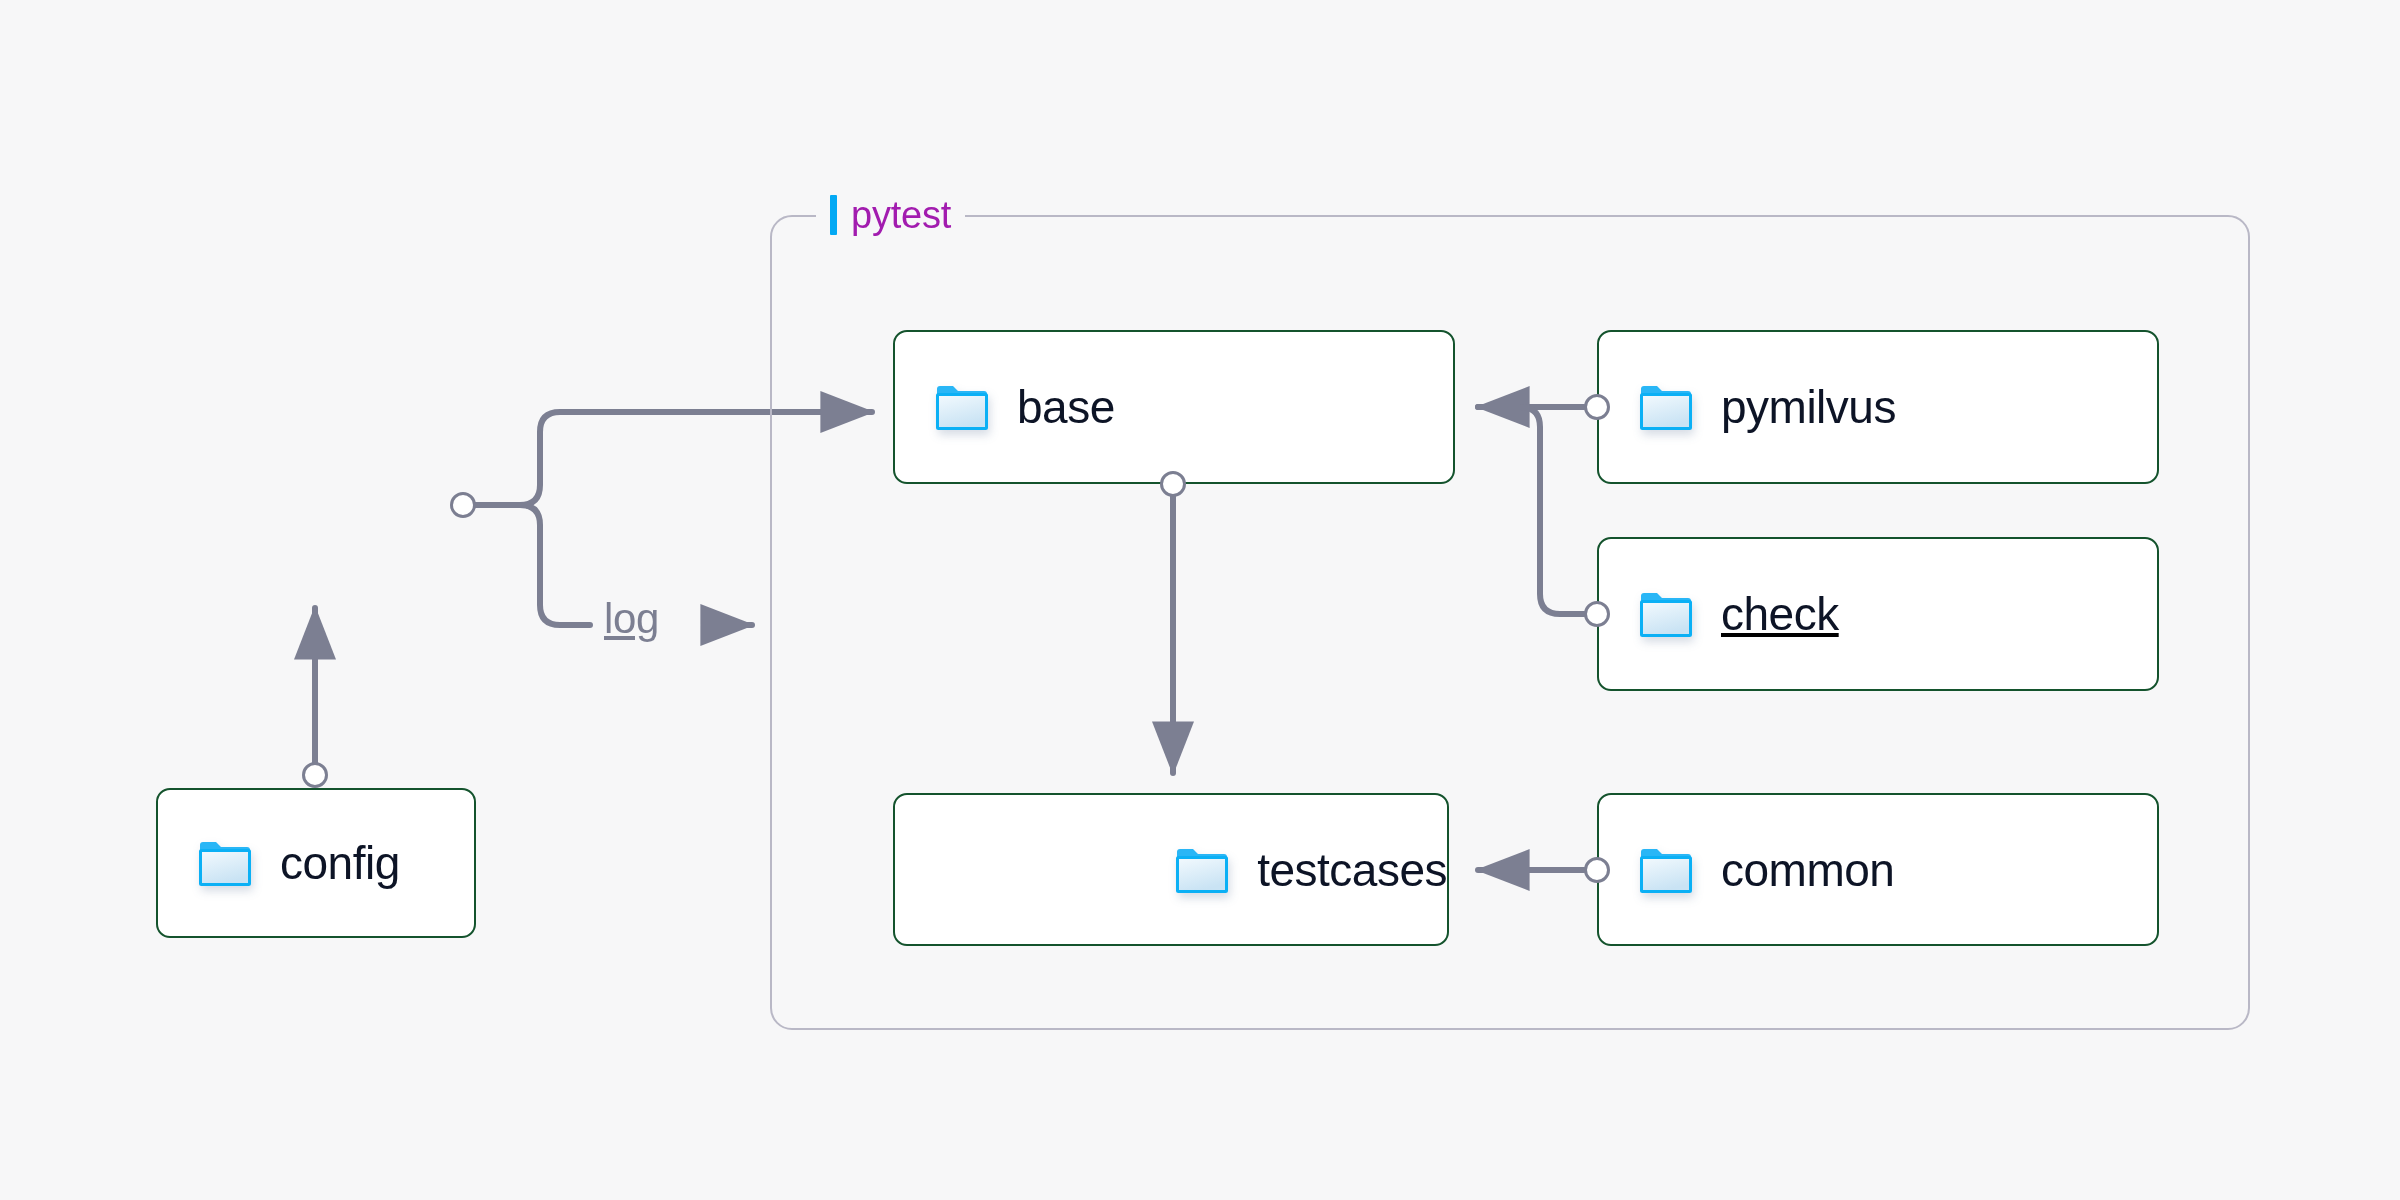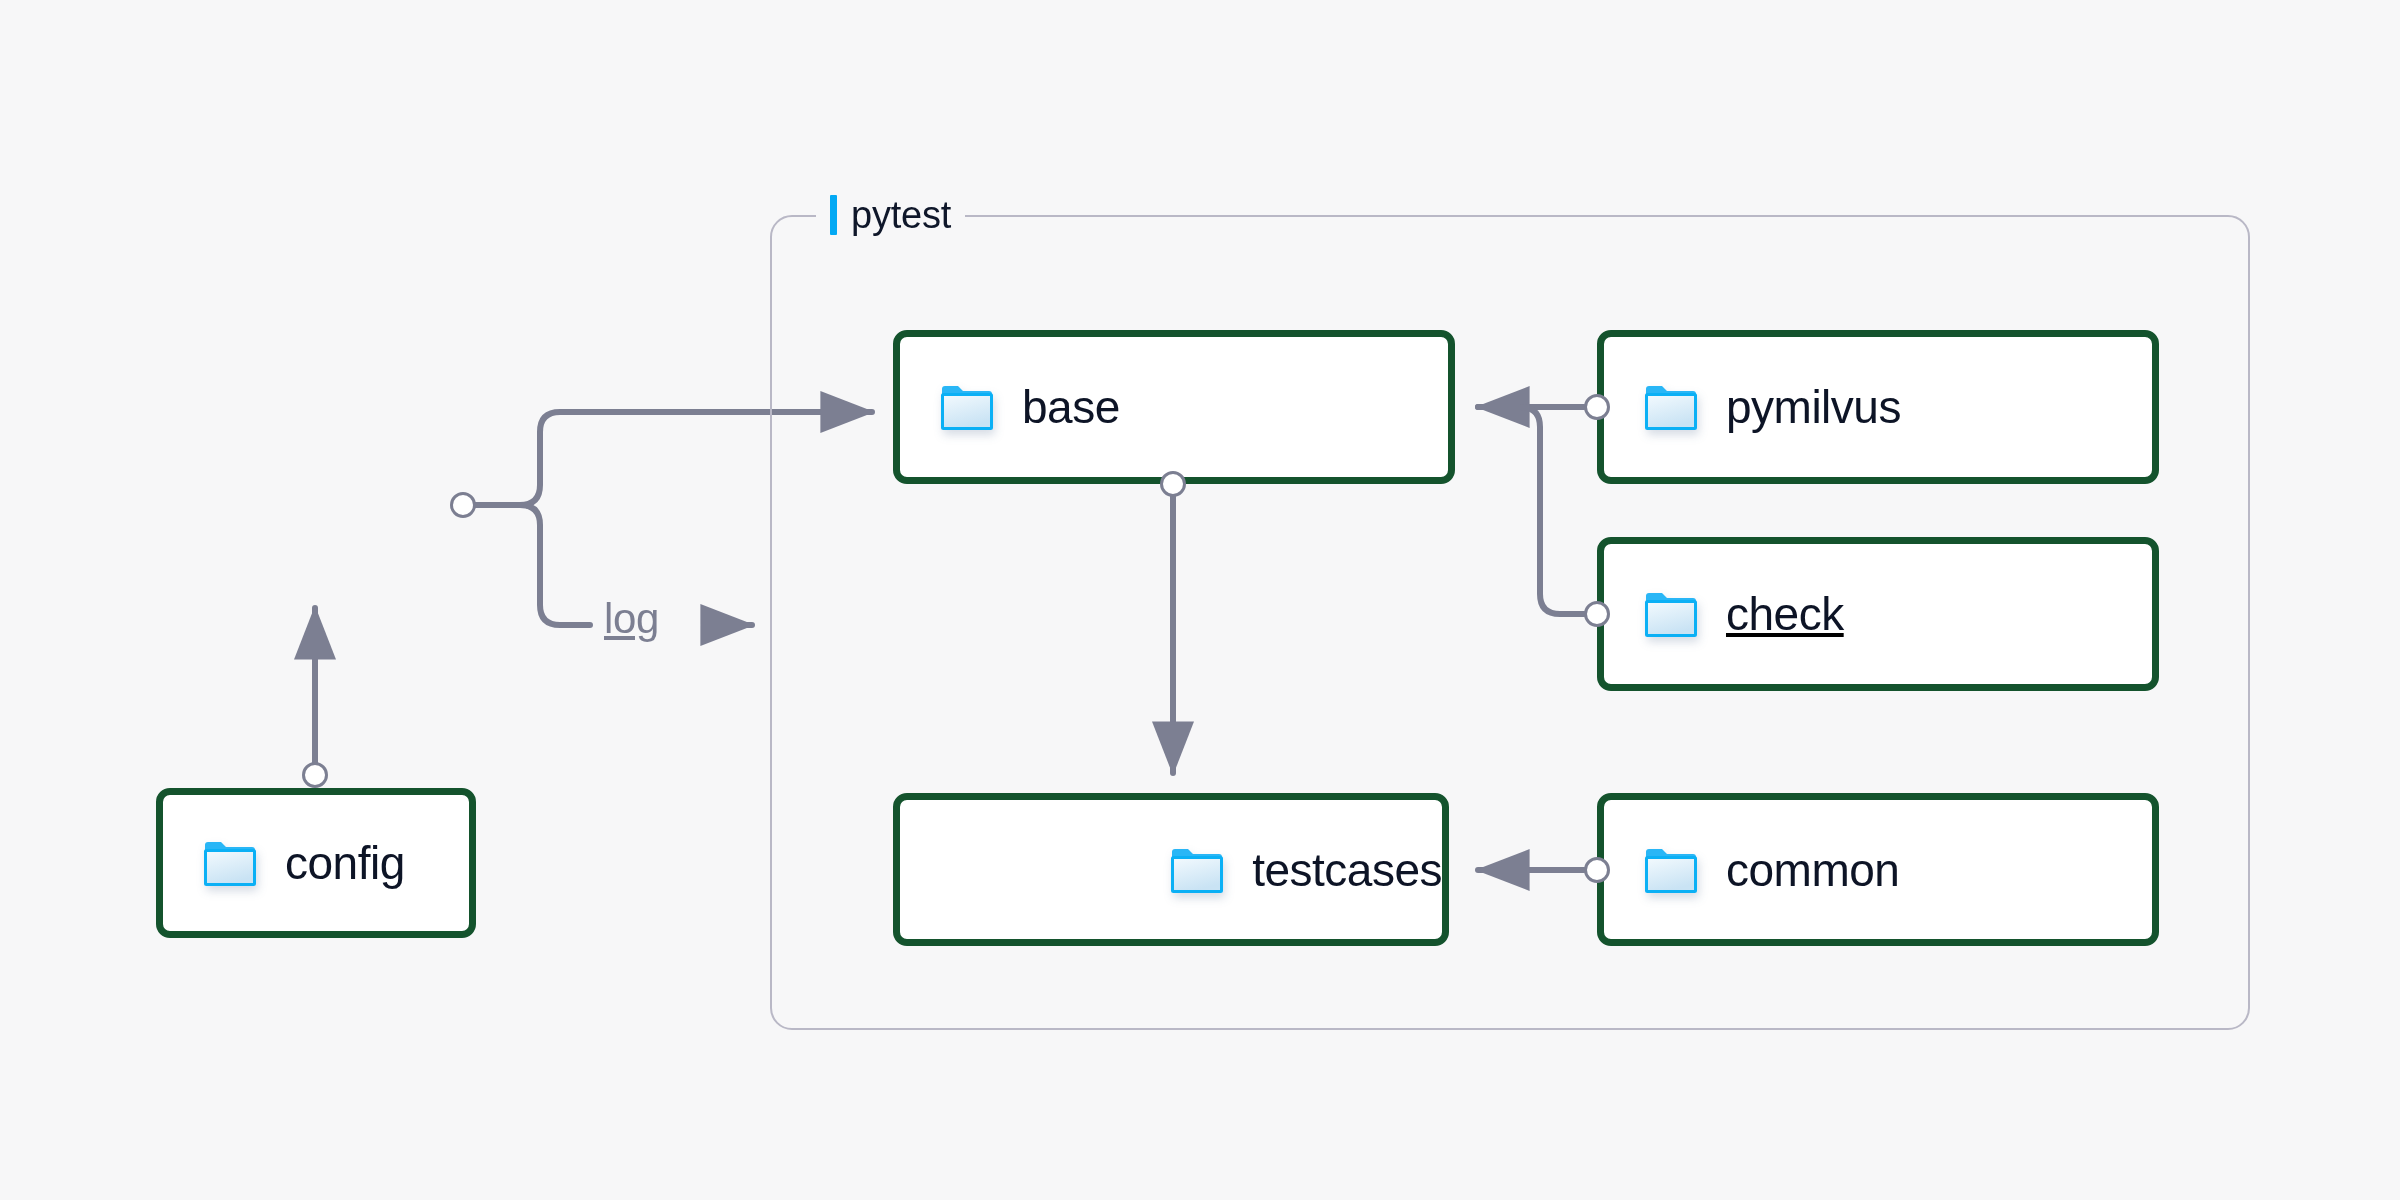--- a/index.html
+++ b/index.html
@@ -44,30 +44,30 @@
   }
   .group-accent-bar {
     width: 7px;
     height: 40px;
     background: #03a9f4;
     border-radius: 1px;
     flex: 0 0 auto;
   }
   .group-label-text {
     font-size: 38px;
-    color: #0f172a;
+    color: #a21caf;
     letter-spacing: -0.2px;
     white-space: nowrap;
   }
   
   .node {
     position: absolute;
     box-sizing: border-box;
     background: #ffffff;
-    border: 7px solid #14532d;
+    border: 2px solid #14532d;
     border-radius: 14px;
     display: flex;
     align-items: center;
     padding-left: 40px;
     gap: 28px;
   }
   .node-label {
     font-size: 46px;
     color: #0d1426;
     letter-spacing: -0.5px;

